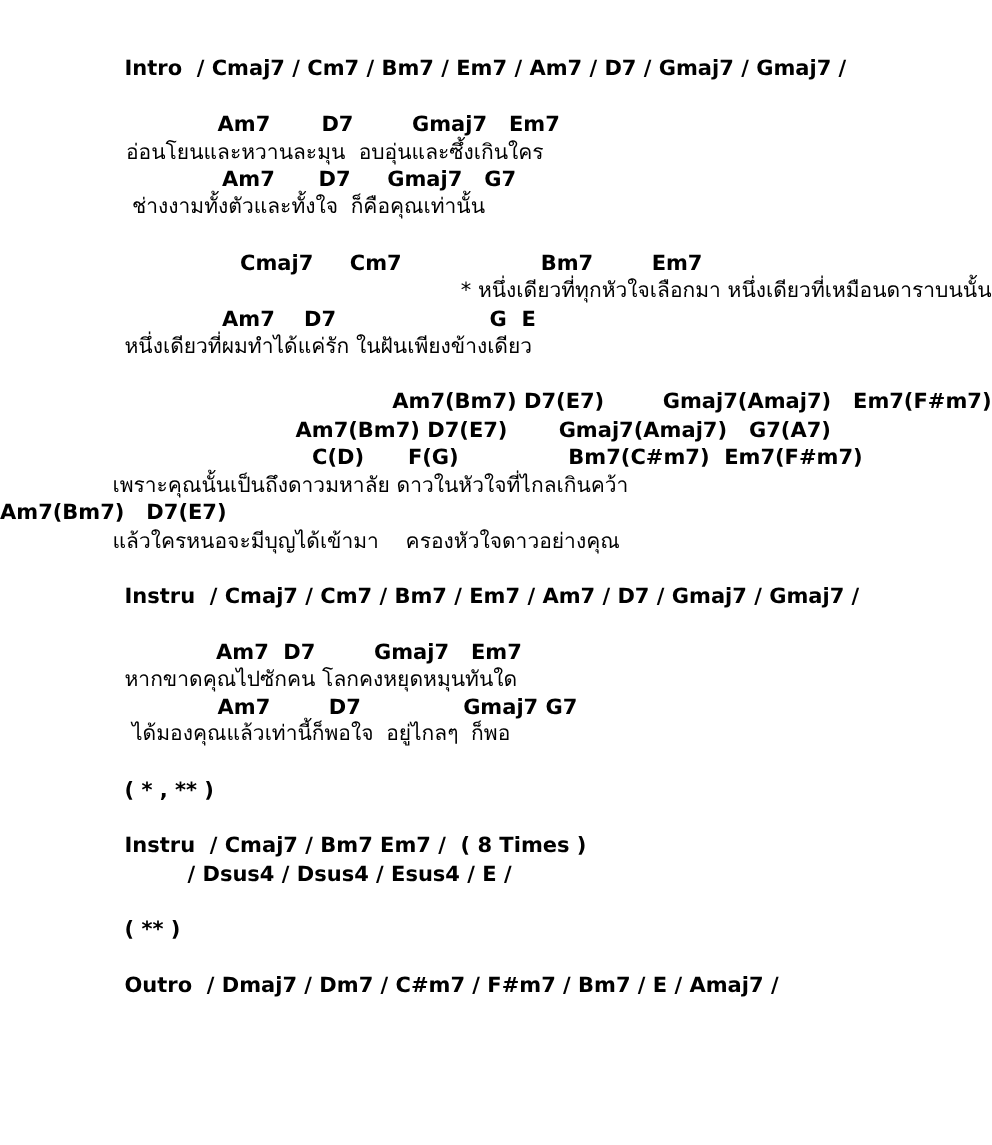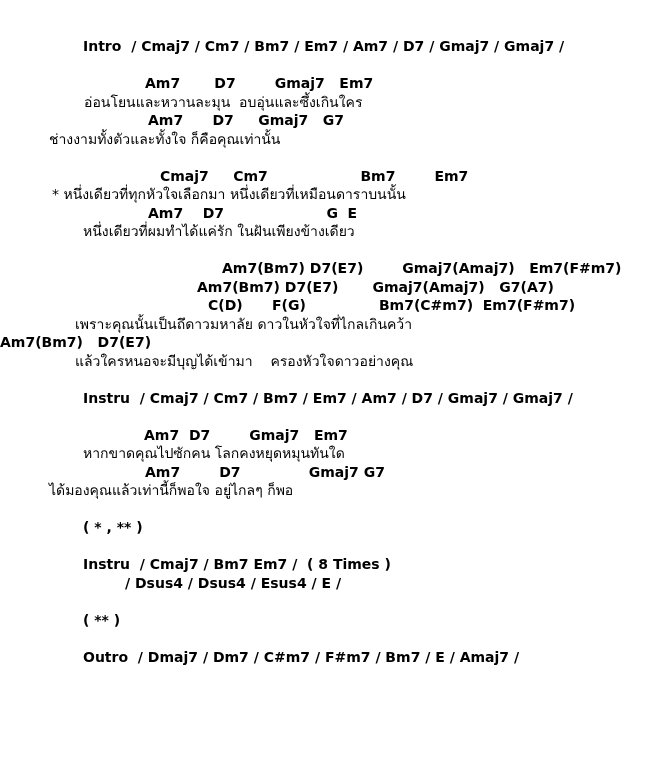--- a/index.html
+++ b/index.html
@@ -31,24 +31,24 @@
   .lyric {
     font-weight: 400;
   }
   .blank { }
 
   
   .i83  { padding-left: 83px; }
   .i145 { padding-left: 145px; }
   .i84  { padding-left: 84px; }
   .i148 { padding-left: 148px; }
-  .i72  { padding-left: 49px; }
+  .i72  { padding-left: 88px; font-family: Liberation Mono, monospace; }
   .i160 { padding-left: 160px; }
-  .i90  { padding-left: 52px; }
-  .i222 { padding-left: 222px; }
+  .i90  { padding-left: 52px; text-align: right; }
+  .i222 { padding-left: 222px; text-align: right; }
   .i197 { padding-left: 197px; }
   .i73  { padding-left: 73px; }
   .i208 { padding-left: 208px; }
   .i75  { padding-left: 75px; }
   .i200 { }
   .i144 { padding-left: 144px; }
   .i125 { padding-left: 125px; }
 </style>
 </head>
 <body style="background: rgb(255, 255, 255); color: rgb(0, 0, 0);">
@@ -66,21 +66,21 @@
 
   <div class="line chord i160">Cmaj7     Cm7                   Bm7        Em7</div>
   <div class="line lyric i90">* หนึ่งเดียวที่ทุกหัวใจเลือกมา หนึ่งเดียวที่เหมือนดาราบนนั้น</div>
   <div class="line chord i148">Am7    D7                     G  E</div>
   <div class="line lyric i83">หนึ่งเดียวที่ผมทำได้แค่รัก ในฝันเพียงข้างเดียว</div>
   <div class="line blank"></div>
 
   <div class="line chord i222">Am7(Bm7) D7(E7)        Gmaj7(Amaj7)   Em7(F#m7)</div>
   <div class="line chord i197">Am7(Bm7) D7(E7)       Gmaj7(Amaj7)   G7(A7)</div>
   <div class="line chord i208">C(D)      F(G)               Bm7(C#m7)  Em7(F#m7)</div>
-  <div class="line lyric i75">เพราะคุณนั้นเป็นถึดาวมหาลัย ดาวในหัวใจที่ไกลเกินคว้า</div>
+  <div class="line lyric i75">เพราะคุณนั้นเป็นถึงดาวมหาลัย ดาวในหัวใจที่ไกลเกินคว้า</div>
   <div class="line chord i200">Am7(Bm7)   D7(E7)</div>
   <div class="line lyric i75">แล้วใครหนอจะมีบุญได้เข้ามา    ครองหัวใจดาวอย่างคุณ</div>
   <div class="line blank"></div>
 
   <div class="line label i83">Instru  / Cmaj7 / Cm7 / Bm7 / Em7 / Am7 / D7 / Gmaj7 / Gmaj7 /</div>
   <div class="line blank"></div>
 
   <div class="line chord i144">Am7  D7        Gmaj7   Em7</div>
   <div class="line lyric i83">หากขาดคุณไปซักคน โลกคงหยุดหมุนทันใด</div>
   <div class="line chord i145">Am7        D7              Gmaj7 G7</div>

